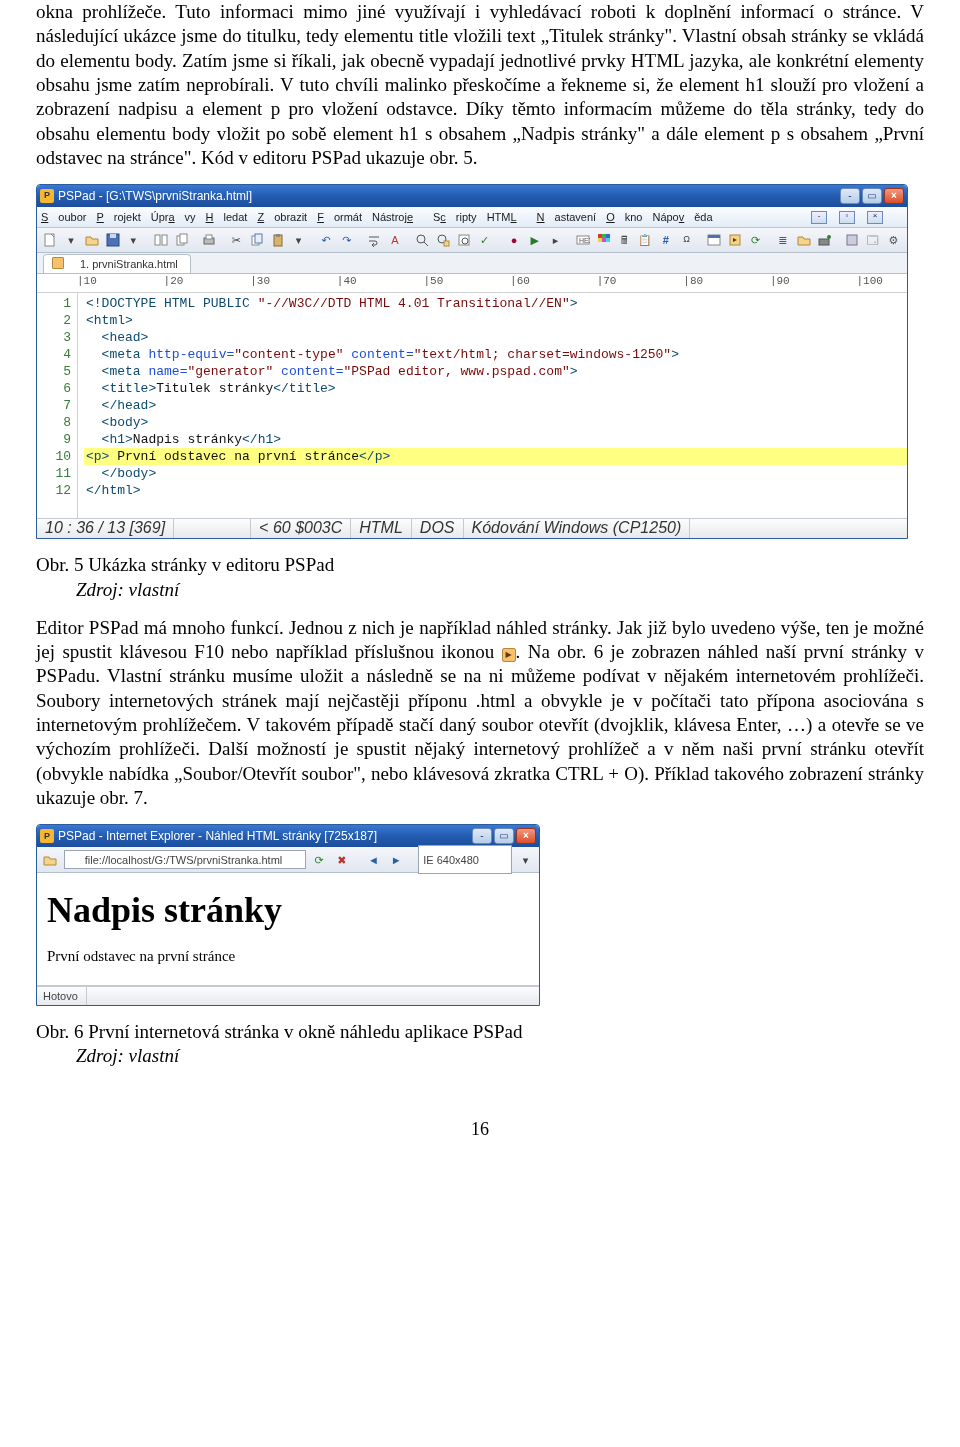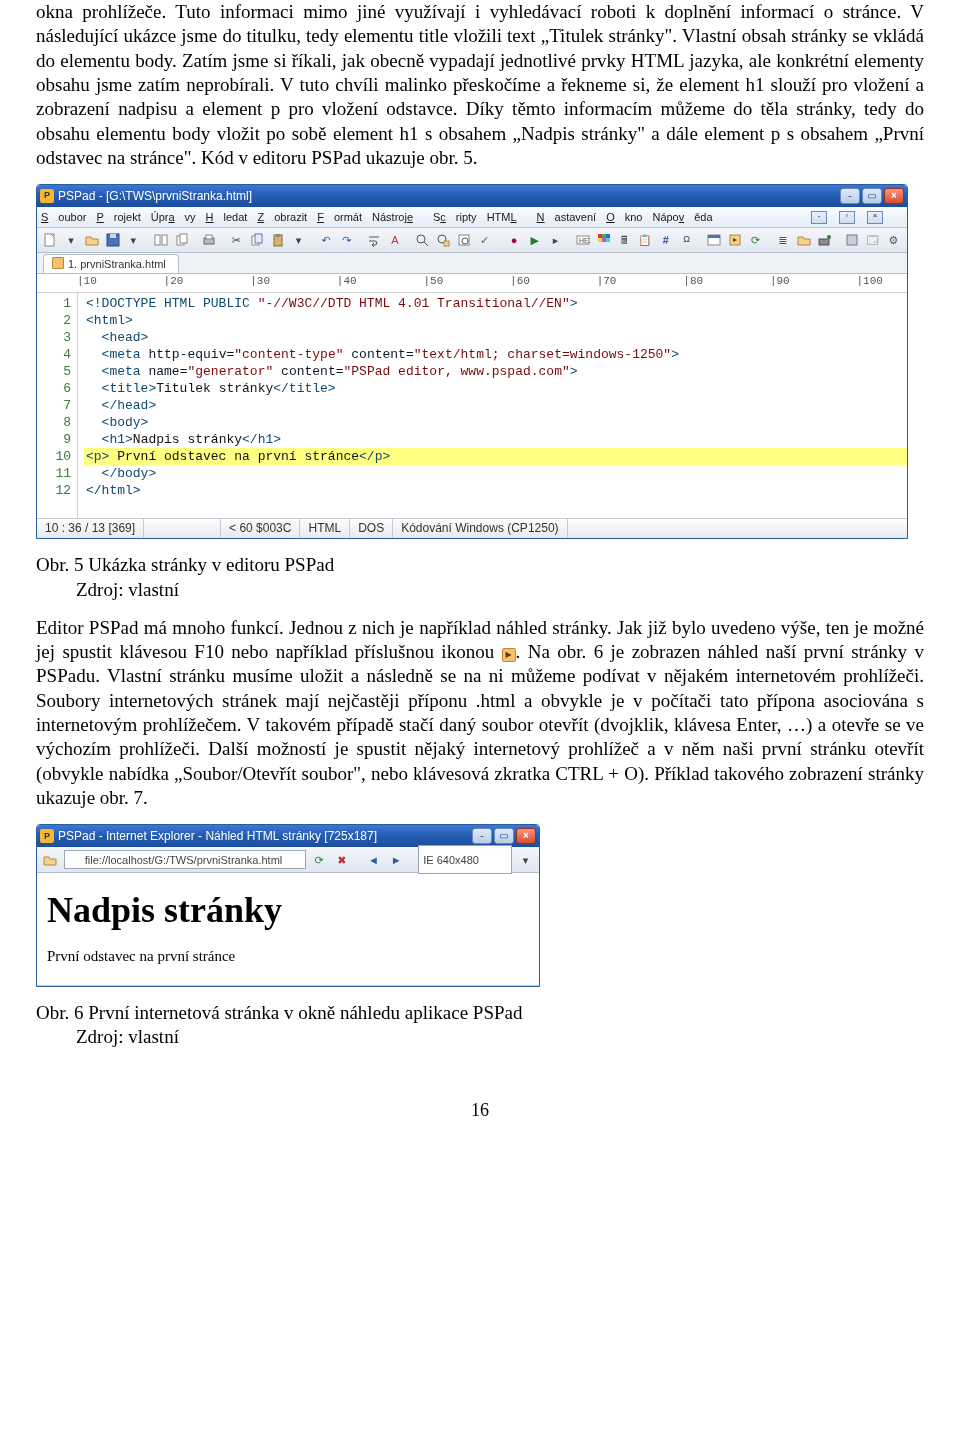--- a/index.html
+++ b/index.html
@@ -15,20 +15,21 @@
   }
   p.body-text {
     text-align: justify;
     margin: 0 0 14px 0;
   }
   .caption {
     margin: 14px 0 0 0;
   }
   .caption-source {
     margin: 0 0 14px 0;
+    font-style: italic;
     padding-left: 40px;
   }
   .page-num {
     text-align: center;
     margin-top: 50px;
     font-size: 18px;
   }
   
   .editor-window {
     width: 870px;
@@ -122,21 +123,21 @@
     align-items: flex-end;
     padding-left: 6px;
     font-size: 11px;
   }
   .tab {
     background: #fff;
     border: 1px solid #b5bfcb;
     border-bottom: none;
     padding: 2px 12px 2px 8px;
     border-radius: 4px 4px 0 0;
-    display: flex; align-items: flex-start; gap:4px;
+    display: flex; align-items: flex-start; gap:16px;
     color: #333;
   }
   .tab .tabico { width:10px;height:10px;background:#f5c16c;border:1px solid #b8893b;border-radius:1px; }
   .ruler {
     background: #fff;
     border-bottom: 1px solid #d0d0d0;
     height: 18px;
     font-family: "Consolas","Courier New",monospace;
     font-size: 11px;
     color: #555;
@@ -164,28 +165,29 @@
   .codelines {
     flex: 1;
     padding: 2px 0 2px 6px;
     white-space: pre;
     color: #111;
   }
   .codelines .line { display:block; padding-left:2px; }
   .codelines .hl { background: #ffff82; }
   .blue { color: #0c4a6e; }
   .darkred { color: #7a0a0a; }
-  .green { color: #0f172a; }
+  .green { color: #1d4ed8; }
   .statusbar {
     background: linear-gradient(#fdfdfd,#e6e9ee);
     border-top: 1px solid #c5cad2;
     height: 19px;
     display: flex;
-    font-size: 12px;
+    font-size: 16px;
     color: #333;
+    font-style: italic;
   }
   .statusbar .cell {
     padding: 0 8px;
     border-right: 1px solid #c5cad2;
     height: 100%;
     display:flex; align-items:center;
     white-space:nowrap;
   }
   .statusbar .cell:last-child { border-right: none; flex:1; }
   
@@ -509,18 +511,22 @@
     <span class="tbtn" style="color:#2b5ea8">◄</span>
     <span class="tbtn" style="color:#2b5ea8">►</span>
     <span class="tbtn sep"></span>
     <div class="resbox">IE 640x480</div>
     <span class="tbtn">▾</span>
   </div>
   <div class="preview-content">
     <h1>Nadpis stránky</h1>
     <p>První odstavec na první stránce</p>
   </div>
+  <div class="preview-status">
+    <span class="cell">Hotovo</span>
+    <span style="flex:1"></span>
+  </div>
 </div>
 
 <p class="caption">Obr. 6 První internetová stránka v okně náhledu aplikace PSPad</p>
 <p class="caption-source">Zdroj: vlastní</p>
 
 <div class="page-num">16</div>
 
 </body></html>

